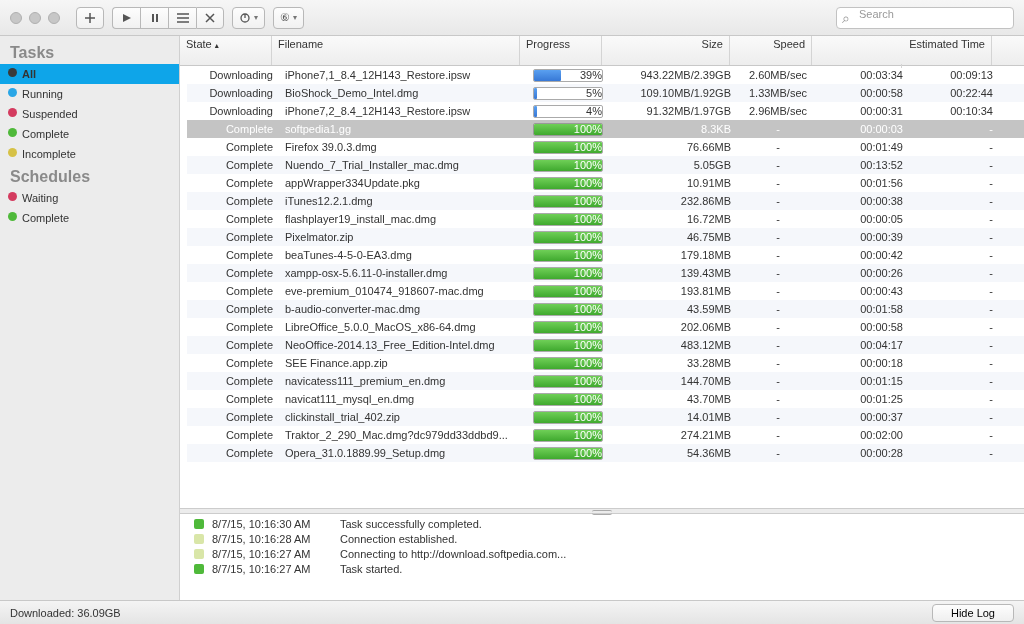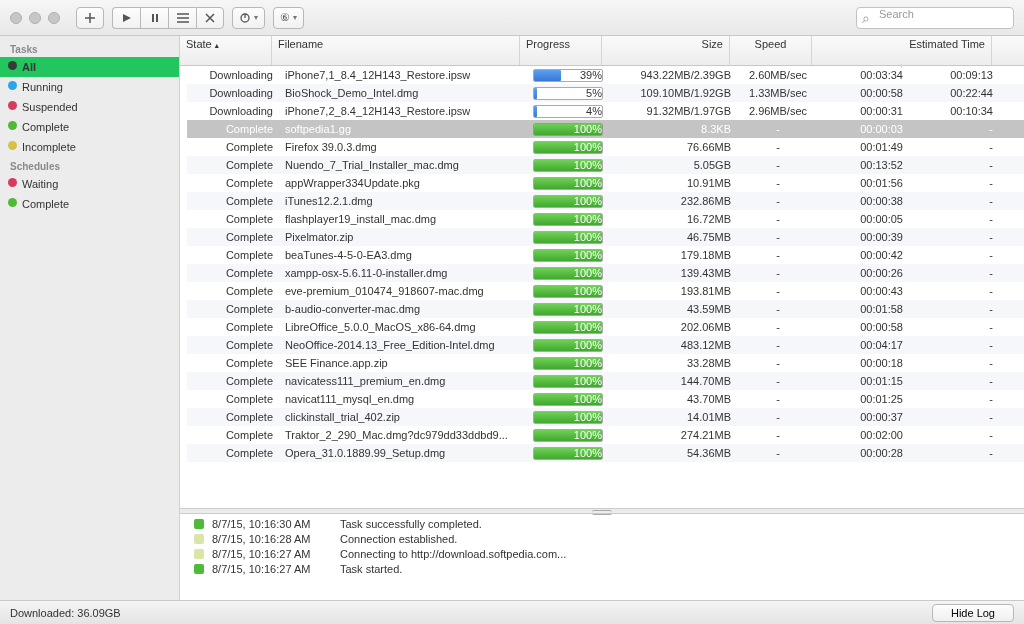--- a/index.html
+++ b/index.html
@@ -5,32 +5,32 @@
 * { box-sizing: border-box; margin: 0; padding: 0; font-family: -apple-system, "Helvetica Neue", Arial, sans-serif; font-size: 11px; }
 body { width: 1024px; height: 624px; background: #ececec; display: flex; flex-direction: column; overflow: hidden; }
 .titlebar { height: 36px; background: linear-gradient(#f6f6f6,#e8e8e8); border-bottom: 1px solid #c8c8c8; display: flex; align-items: center; padding: 0 10px; gap: 8px; }
 .traffic { display: flex; gap: 7px; margin-right: 8px; }
 .dot { width: 12px; height: 12px; border-radius: 50%; background: #c7c7c7; border:1px solid #b0b0b0;}
 .tbbtn { height: 22px; min-width: 28px; padding: 0 6px; background: linear-gradient(#fdfdfd,#f1f1f1); border:1px solid #b8b8b8; border-radius: 4px; display:flex; align-items:center; justify-content:center; color:#555; font-size:13px; cursor:pointer;}
 .tbbtn.group-l { border-top-right-radius:0; border-bottom-right-radius:0; border-right:none;}
 .tbbtn.group-m { border-radius:0; border-right:none;}
 .tbbtn.group-r { border-top-left-radius:0; border-bottom-left-radius:0;}
 .spacer { flex:1; }
-.search { width:158px; height:22px; border:1px solid #c2c2c2; border-radius:4px; padding:0 6px 0 22px; background:#fff; position:relative; color:#999;}
+.search { width:178px; height:22px; border:1px solid #c2c2c2; border-radius:4px; padding:0 6px 0 22px; background:#fff; position:relative; color:#999;}
 .search::before { content:"⌕"; position:absolute; left:5px; top:2px; color:#999; font-size:14px;}
 .content { flex:1; display:flex; overflow:hidden;}
 .sidebar { width:180px; background:#ececec; border-right:1px solid #d0d0d0; padding-top:4px;}
-.side-head { color:#8a8a8a; font-weight:600; padding:4px 10px 2px; font-size:10px;}
+.side-head { color:#8a8a8a; font-weight:600; padding:4px 10px 2px; font-size:16px;}
 .side-item { padding:2px 10px 2px 22px; position:relative; cursor:pointer; color:#333; line-height:16px;}
-.side-item.sel { background:#22c55e; font-weight:600;}
+.side-item.sel { background:#0ea5e9; font-weight:600;}
 .side-dot { width:9px; height:9px; border-radius:50%; position:absolute; left:8px; top:4px;}
 .main { flex:1; display:flex; flex-direction:column; background:#fff;}
 .headers { display:flex; background:linear-gradient(#fafafa,#ededed); border-bottom:1px solid #c8c8c8; height:30px; font-size:10px; color:#333;}
 .headers div { border-right:1px solid #d4d4d4; padding:2px 6px; overflow:hidden;}
-.col-state{width:92px;} .col-file{width:248px;} .col-prog{width:82px;} .col-size{width:128px; text-align:right;} .col-speed{width:82px; text-align:center;} .col-elapsed{width:90px; text-align:center;margin-top:28px;} .col-est{width:90px; text-align:right;}
+.col-state{width:92px;} .col-file{width:248px;} .col-prog{width:82px;} .col-size{width:128px; text-align:right;} .col-speed{width:82px; text-align:right;} .col-elapsed{width:90px; text-align:center;margin-top:28px;} .col-est{width:90px; text-align:right;}
 .rows { flex:1; overflow:auto;padding-left:7px;}
 .row { display:flex; height:18px; align-items:center; font-size:10px; color:#333;}
 .row:nth-child(even){background:#f5f7fb;}
 .row.sel { background:#c4c4c4; color:#fff;}
 .row > div { padding:0 6px; overflow:hidden; white-space:nowrap; text-overflow:ellipsis;}
 .cell-state{width:92px; text-align:right;} .cell-file{width:248px;} .cell-prog{width:82px;} .cell-size{width:128px; text-align:right;} .cell-speed{width:82px; text-align:center;} .cell-elapsed{width:90px; text-align:right;} .cell-est{width:90px; text-align:right;}
 .pbar { height:13px; border:1px solid #aaa; border-radius:2px; position:relative; background:#fff; font-size:9px; text-align:right; line-height:11px;}
 .pbar-fill { position:absolute; left:0; top:0; bottom:0; border-radius:1px;}
 .pbar-fill.blue { background:linear-gradient(#5aa0f0,#3778d6);}
 .pbar-fill.green { background:linear-gradient(#6fcf57,#3fa92e);}

